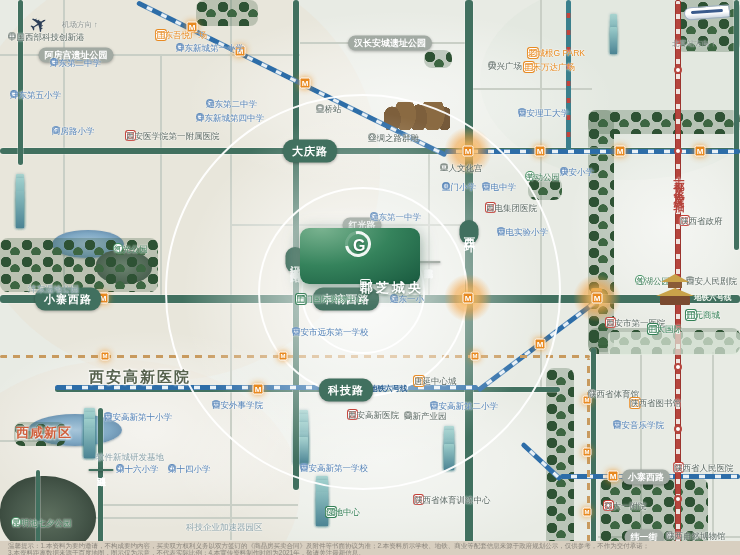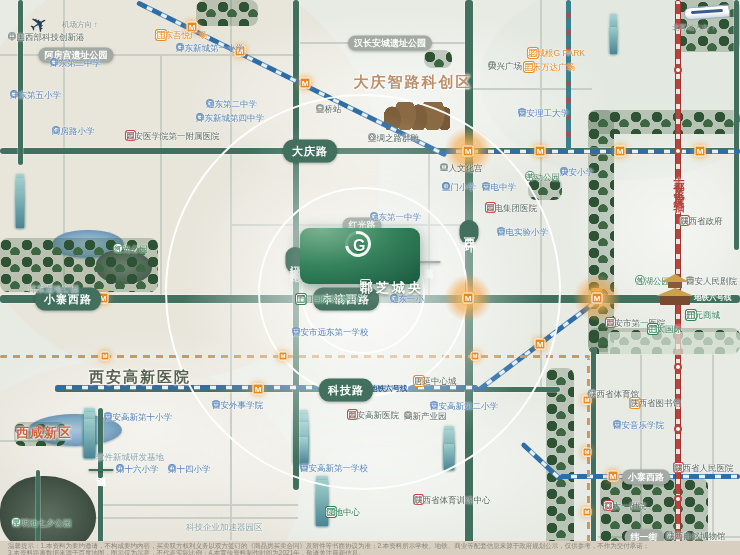--- a/index.html
+++ b/index.html
@@ -207,21 +207,20 @@
     <div class="st" style="left: 613px; top: 476px;">M</div>
     <div class="st sm" style="left: 587px; top: 400px;">M</div>
     <div class="st sm" style="left: 587px; top: 452px;">M</div>
     <div class="st sm" style="left: 587px; top: 512px;">M</div>
     <div class="rst" style="left: 678px; top: 70px;"></div>
     <div class="rst" style="left: 678px; top: 151px;"></div>
     <div class="rst" style="left: 678px; top: 298px;"></div>
     <div class="rst" style="left: 678px; top: 367px;"></div>
     <div class="rst" style="left: 678px; top: 429px;"></div>
     <div class="rst" style="left: 678px; top: 499px;"></div>
-    <div class="dlabel" style="left: 413px; top: 82px; color: rgb(189, 143, 106); font-size: 15px; letter-spacing: 2px;">大庆智路科创区</div>
     <div class="dlabel" style="left: 140px; top: 377px; color: rgb(87, 98, 78); font-size: 15px; letter-spacing: 2px;">西安高新医院</div>
     <div class="dlabel" style="left: 44px; top: 433px; color: rgb(207, 95, 60); font-size: 13px; letter-spacing: 1px;">西咸新区</div>
     <div class="vaxis" style="left: 671px; top: 168px;">古都文化发展轴</div>
     <div class="online b" style="left: 370px; top: 384px;">地铁六号线</div>
     <div class="online g" style="left: 694px; top: 293px;">地铁六号线</div>
     <div class="pill " style="left: 310px; top: 151px;">大庆路</div>
     <div class="pill " style="left: 346px; top: 299px;">丰镐西路</div>
     <div class="pill " style="left: 68px; top: 299px;">小寨西路</div>
     <div class="pill " style="left: 346px; top: 390px;">科技路</div>
     <div class="pill v " style="left: 295px; top: 260px;">汉城南路</div>
@@ -456,21 +455,21 @@
         <span>郡芝城央</span>
       </div>
   </div>
 
   <div class="plane" style="left:30px;top:12px">✈</div>
   <div class="dirtext" style="left:62px;top:20px">机场方向 ↑</div>
 
   <div class="train" style="left:684px;top:6px">
       <i></i>
     </div>
-  <div class="dirtext" style="left:672px;top:23px">北客站方向 ↑</div>
+  <div class="dirtext" style="left:672px;top:39px">北客站方向 ↑</div>
 
   <div class="bell" style="left:654px;top:274px">
     <b style="left:7px;top:0;width:0;height:0;border-left:14px solid rgba(0,0,0,0);border-right:14px solid rgba(0,0,0,0);border-bottom:8px solid #c9a24a"></b>
     <b style="left:14px;top:8px;width:14px;height:6px;background:#8a5a38"></b>
     <b style="left:2px;top:14px;width:0;height:0;border-left:19px solid rgba(0,0,0,0);border-right:19px solid rgba(0,0,0,0);border-bottom:8px solid #c9a24a"></b>
     <b style="left:6px;top:22px;width:30px;height:9px;background:#7a4a30;border-radius:1px"></b>
   </div>
 
   <div class="disc">
     <div style="position:static">温馨提示：1.本资料为要约邀请，不构成要约内容，买卖双方权利义务以双方签订的《商品房买卖合同》及附件等书面协议为准；2.本资料所示学校、地铁、商业等配套信息来源于政府规划公示，仅供参考，不作为交付承诺；</div>

